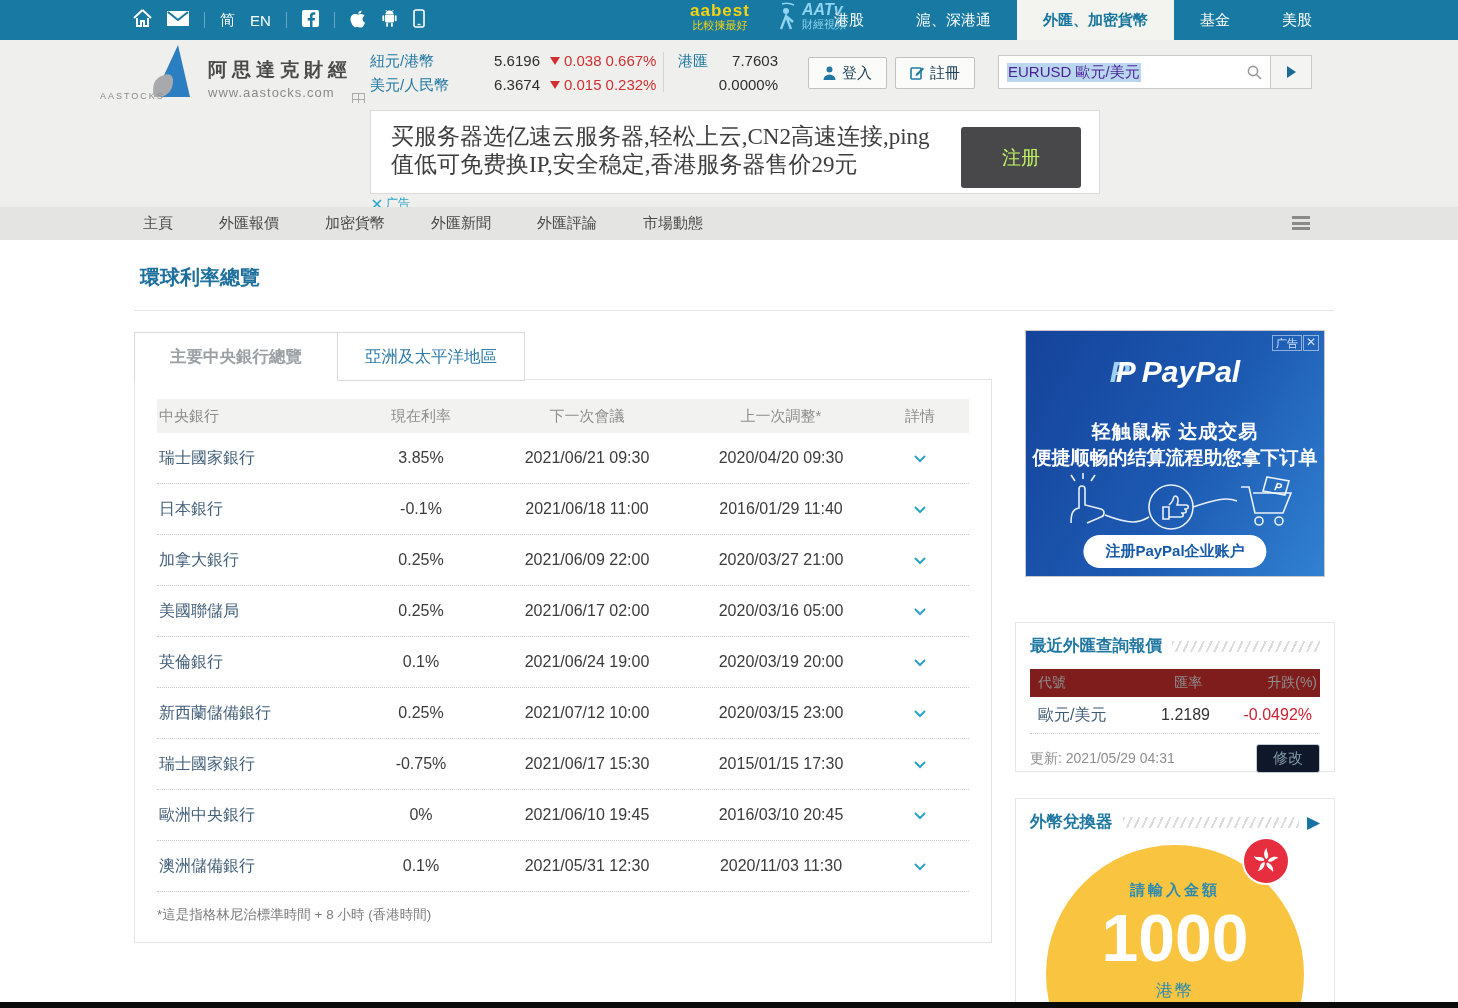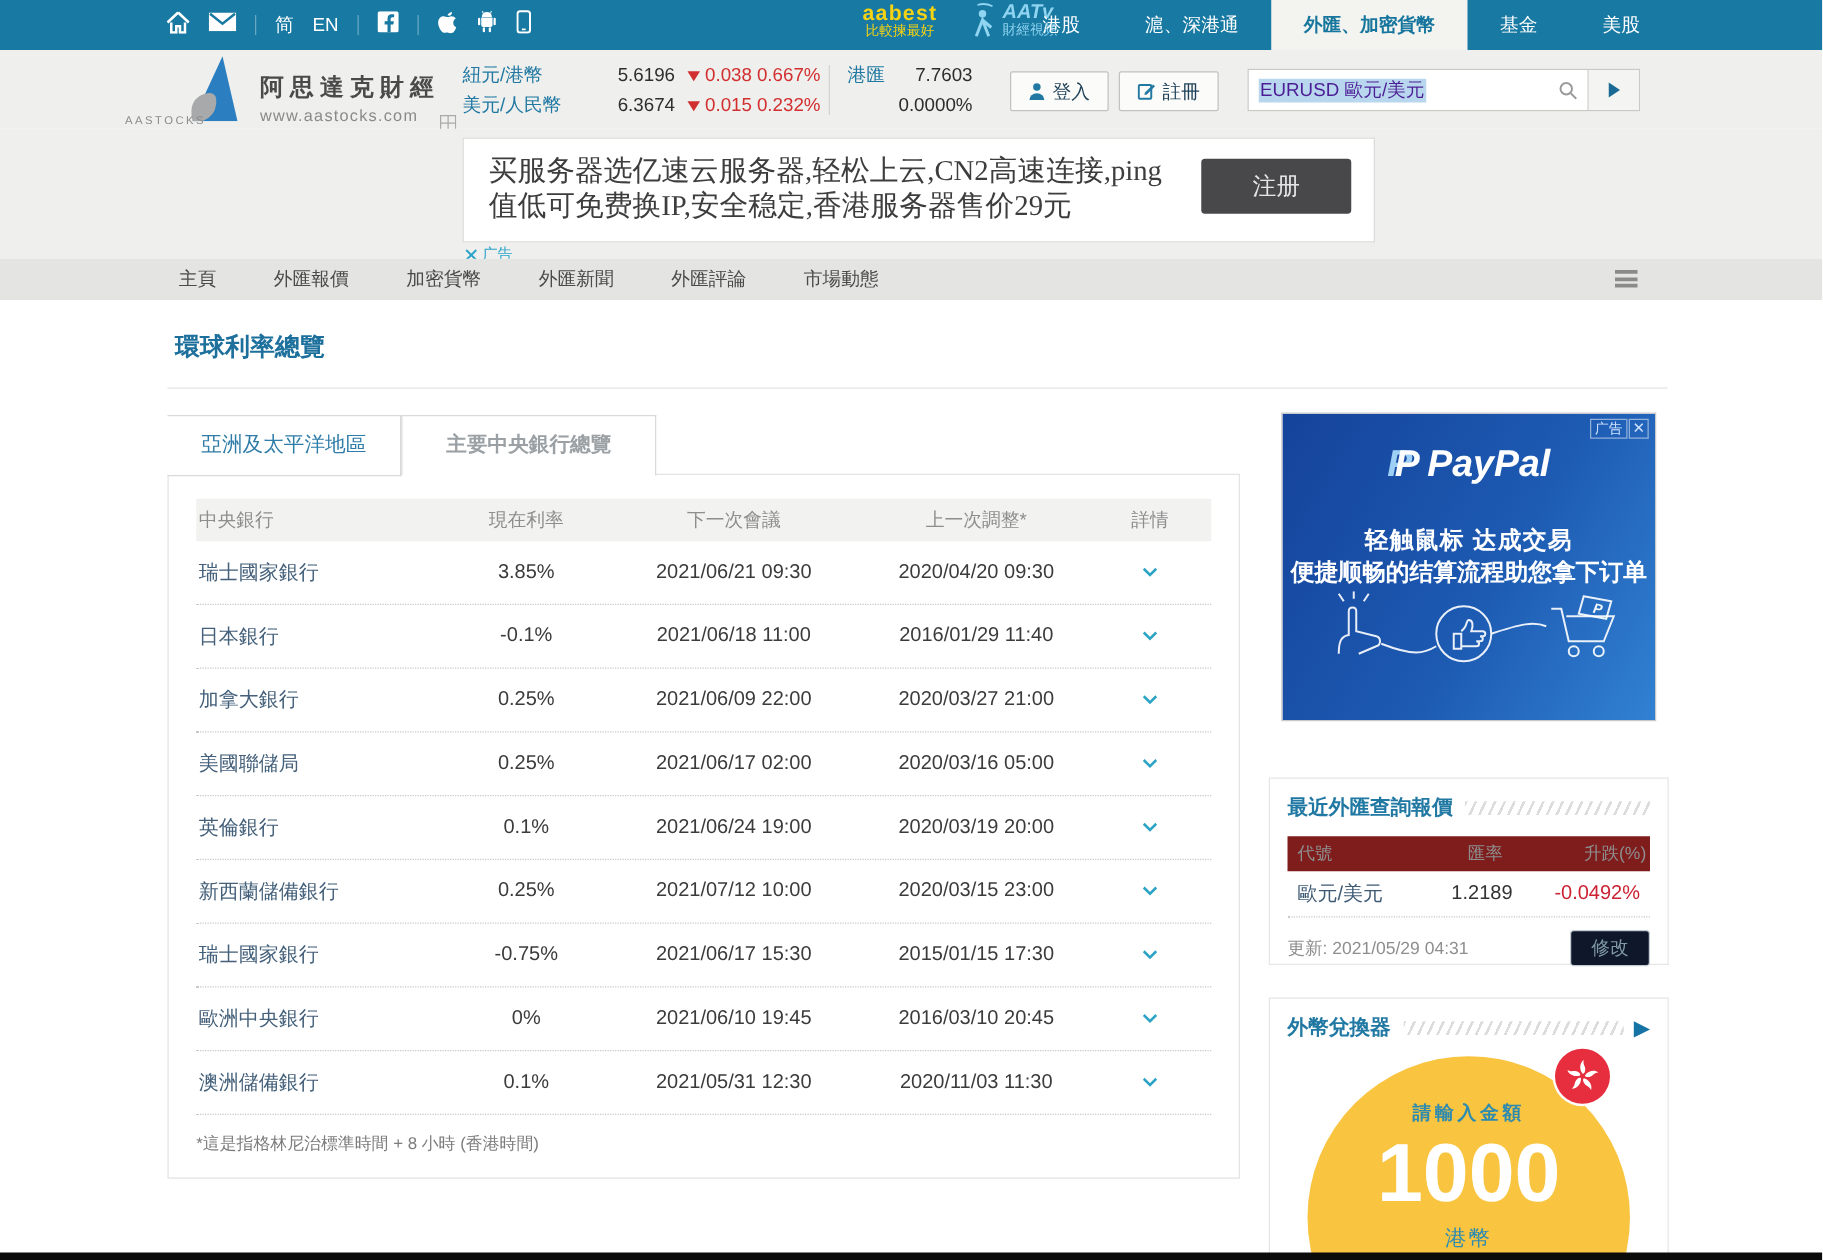--- a/index.html
+++ b/index.html
@@ -53,21 +53,21 @@
   .search .gosep{width:1px;height:32px;background:#c9c9c7;}
   .search .go{width:40px;height:32px;display:flex;align-items:center;justify-content:center;cursor:pointer;background:#f4f4f2;}
   .tri-right{width:0;height:0;border-top:6px solid transparent;border-bottom:6px solid transparent;border-left:9px solid #1b6a96;}
 
   
   .adstrip{position:absolute;left:0;top:103px;width:1458px;height:104px;background:#efefed;}
   .adbox{position:absolute;left:370px;top:7px;width:728px;height:82px;background:#fff;border:1px solid #dadad8;cursor:pointer;}
   .adbox .l{position:absolute;left:20px;font-size:23px;color:#3d3d3d;white-space:nowrap;font-family:Liberation Serif, serif;}
   .adbox .l1{top:10px;}
   .adbox .l2{top:38px;}
-  .adbox .btn{position:absolute;right:18px;top:16px;width:120px;height:44px;background:#48484a;border-radius:3px;color:#e5e5e5;font-size:19px;display:flex;align-items:center;justify-content:center;margin-left:33px;}
+  .adbox .btn{position:absolute;right:18px;top:16px;width:120px;height:61px;background:#48484a;border-radius:3px;color:#bef264;font-size:19px;display:flex;align-items:center;justify-content:center;margin-left:33px;}
   .adclose{position:absolute;left:372px;top:92px;display:flex;align-items:center;gap:4px;font-size:12px;color:#2aa3c9;cursor:pointer;}
 
   
   .mainnav{position:absolute;left:0;top:207px;width:1458px;height:33px;background:#e4e4e2;display:flex;align-items:center;}
   .mainnav .mi{margin-left:46px;font-size:15px;color:#4a4a4a;cursor:pointer;white-space:nowrap;}
   .mainnav .mi:first-child{margin-left:143px;}
   .burger{position:absolute;right:148px;top:9px;width:18px;height:14px;display:flex;flex-direction:column;justify-content:space-between;cursor:pointer;}
   .burger div{height:3px;background:#8a8a8a;}
 
   
@@ -303,22 +303,22 @@
         <div></div>
         <div></div>
         <div></div>
       </div>
   </div>
 
   <div class="page-title">環球利率總覽</div>
   <div class="title-hr"></div>
 
   <div class="tabs">
+    <div class="tab active">主要中央銀行總覽</div>
     <div class="tab inactive">亞洲及太平洋地區</div>
-    <div class="tab active">主要中央銀行總覽</div>
   </div>
 
   <div class="card">
     <div class="thead">
       <div class="c-bank">中央銀行</div>
       <div class="c-rate">現在利率</div>
       <div class="c-next">下一次會議</div>
       <div class="c-last">上一次調整*</div>
       <div class="c-det">詳情</div>
     </div>
@@ -422,20 +422,21 @@
         <circle cx="130" cy="34" r="22"></circle>
         <path d="M122 34 h6 v12 h-6 z M128 44 h12 c3 0 3 -4 0 -4 h3 c3 0 3 -4 0 -4 h2 c3 0 3 -4 0 -4 h-9 c2 -5 1 -9 -2 -9 c-2 0 -1 4 -4 7 l-2 2"></path>
         <path d="M152 34 C176 26 186 24 196 28"></path>
         <path d="M200 14 h8 l6 26 h28 l8 -20 h-38"></path>
         <circle cx="218" cy="48" r="4"></circle>
         <circle cx="238" cy="48" r="4"></circle>
         <path d="M226 4 l22 4 -4 14 -22 -4 z"></path>
       </g>
       <text x="233" y="17" fill="rgba(255,255,255,.95)" font-size="11" font-style="italic" font-weight="bold" transform="rotate(10 233 17)">P</text>
     </svg>
+    <div class="pp-cta">注册PayPal企业账户</div>
   </div>
 
   <div class="sbox quotes">
     <div class="sb-title">
       <span class="t">最近外匯查詢報價</span>
       <span class="hatch"></span>
     </div>
     <div class="q-head">
       <span class="h1">代號</span>
       <span class="h2">匯率</span>

